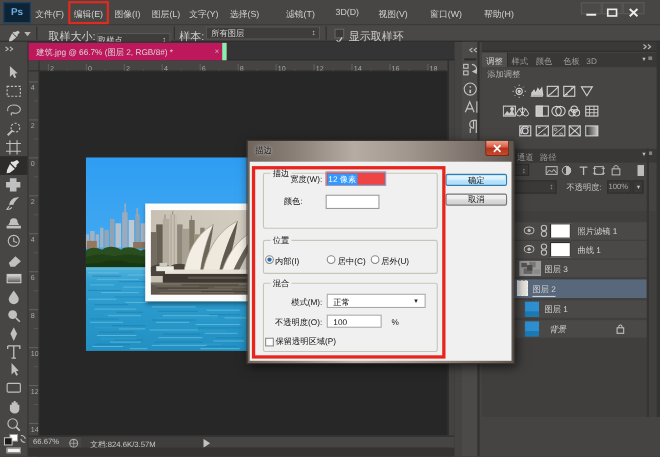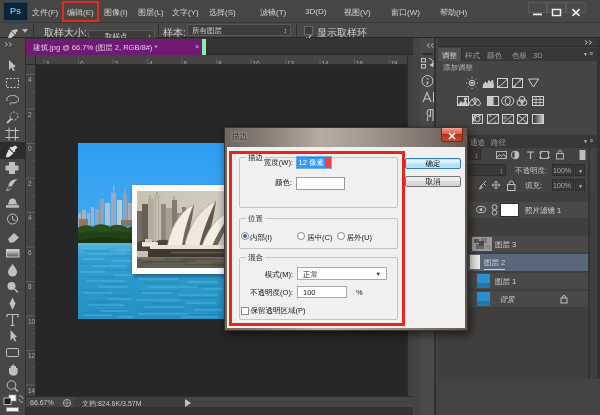--- a/index.html
+++ b/index.html
@@ -13,21 +13,21 @@
 .winbtn{top:2px;width:19px;height:11px;background:#4c4a49;border:1px solid #5c5a58}
 
 #optbar{left:0;top:23px;width:600px;height:15px;background:#4a4846;border-bottom:1px solid #282828}
 .ot{top:3px;font-size:10px;color:#cfcfcf;white-space:nowrap}
 .drop{background:#3f3d3c;border:1px solid #5a5856;color:#d6d6d6;font-size:7.5px}
 
 #toolbar{left:0;top:38px;width:26px;height:377px;background:#474645;border-right:1px solid #303030}
 
 #docarea{left:26px;top:38px;width:387px;height:377px;background:#323131}
 #tabbar{left:0;top:0;width:387px;height:17px;background:#353434;border-bottom:1px solid #2a2a2a}
-#tab{left:0;top:1px;width:180px;height:16px;background:#701a75;color:#d8d8d8;font-size:7.5px;border-right:4px solid #86efac}
+#tab{left:0;top:1px;width:180px;height:16px;background:#be185d;color:#d8d8d8;font-size:7.5px;border-right:4px solid #86efac}
 #rulcorner{left:0;top:17px;width:10px;height:10px;background:#454443;border-right:1px solid #2c2c2c;border-bottom:1px solid #2c2c2c}
 #hruler{left:10px;top:17px;width:371px;height:10px;background:#454443;border-bottom:1px solid #2c2c2c;overflow:hidden}
 #vruler{left:0;top:27px;width:10px;height:358px;background:#454443;border-right:1px solid #2c2c2c;overflow:hidden}
 #canvas{left:10px;top:27px;width:374px;height:331px;background:#272727;overflow:hidden}
 #scroll{left:381px;top:17px;width:6px;height:368px;background:#434241;border-left:1px solid #2c2c2c}
 #photo{left:42px;top:78px;width:296px;height:176px}
 #frame{left:96px;top:120px;width:170px;height:89px;background:#fcfcfa;box-shadow:1px 2px 4px rgba(0,0,0,.4)}
 #gray{left:5px;top:6px;width:160px;height:77px;overflow:hidden}
 
 #stripe{left:420px;top:38px;width:16px;height:377px;background:#4c4a48;border-right:2px solid #333130}
@@ -76,21 +76,21 @@
         </svg></div>
 </div>
 
 <div class="a" id="optbar">
   <div class="a" style="left:7px;top:2px"><svg width="12" height="11">
           <path d="M9.5 1 L11 2.5 L8.7 4.8 L9.3 5.4 L8.2 6.5 L4.5 2.8 L5.6 1.7 L6.2 2.3 Z M4 3.3 L7.7 7 L3.5 10.6 L1.2 10.8 L1.4 8.4 Z" fill="#c8c8c8"></path>
         </svg></div>
   <div class="a" style="left:22px;top:6px;border-left:3.5px solid transparent;border-right:3.5px solid transparent;border-top:4px solid #b5b5b5;width:0"></div>
   <div class="a" style="left:33px;top:1px;width:1px;height:12px;background:#2f2e2d"></div>
   <div class="a ot" style="left:44px">取样大小:</div>
-  <div class="a drop" style="left:88px;top:7px;width:67px;height:12px;line-height:11px;padding-left:16px">取样点<span style="float:right;margin-right:3px;font-size:7px">↕</span></div>
+  <div class="a drop" style="left:88px;top:7px;width:67px;height:12px;line-height:11px;padding-left:0">取样点<span style="float:right;margin-right:3px;font-size:7px">↕</span></div>
   <div class="a" style="left:158px;top:1px;width:1px;height:12px;background:#2f2e2d"></div>
   <div class="a ot" style="left:163px">样本:</div>
   <div class="a drop" style="left:187px;top:1px;width:104px;height:12px;line-height:11px;padding-left:4px">所有图层<span style="float:right;margin-right:3px;font-size:7px">↕</span></div>
   <div class="a" style="left:296px;top:1px;width:1px;height:12px;background:#2f2e2d"></div>
   <div class="a" style="left:304px;top:3px;width:9px;height:9px;background:#3c3a39;border:1px solid #6a6866"><svg width="7" height="7">
           <path d="M1 3.5 L3 5.5 L6 1" stroke="#cfcfcf" stroke-width="1.1" fill="none"></path>
         </svg></div>
   <div class="a ot" style="left:317px">显示取样环</div>
 </div>
 
@@ -512,48 +512,45 @@
   <div class="a" style="left:0;top:125px;width:162px;height:15px;background:#444342">
     <div class="a pctl" style="left:3px;top:1px;width:65px;height:12px">
           <span style="position:absolute;right:2px;top:2px;font-size:7px">↕</span>
         </div>
     <span class="a ptxt" style="left:77px;top:3px;color:#c4c4c4">不透明度:</span>
     <div class="a pctl" style="left:114px;top:1px;width:22px;height:12px;text-align:right;padding:2px 2px 0 0">100%</div>
     <div class="a pctl" style="left:137px;top:1px;width:10px;height:12px">
           <span style="position:absolute;left:2px;top:3px;font-size:5px;color:#c0c0c0">▼</span>
         </div>
   </div>
-  <div class="a" style="left:0;top:140px;width:162px;height:16px;background:#444342;border-bottom:1px solid #363535">
-    <svg class="a" style="left:40px;top:2px" width="45" height="11">
-      <g stroke="#c0c0c0" fill="none" stroke-width="1">
-        <path d="M8 1 L3 6 M5.5 3.5 l2 2 M3 6 l-1.5 3 l3 -1.5 Z"></path>
-        <path d="M18 1 v8 M14 5 h8 M18 1 l-1.5 2 M18 1 l1.5 2 M14 5 l2 -1.5 M14 5 l2 1.5 M22 5 l-2 -1.5 M22 5 l-2 1.5 M18 9 l-1.5 -2 M18 9 l1.5 -2" stroke-width="0.8"></path>
-        <rect x="29.5" y="4.5" width="7.5" height="6"></rect>
-            <path d="M31 4.5 v-1.2 a2.2 2.2 0 0 1 4.5 0 v1.2"></path>
-      </g>
-    </svg>
-    <span class="a ptxt" style="left:87px;top:3px;color:#c4c4c4">填充:</span>
-    <div class="a pctl" style="left:114px;top:1px;width:22px;height:12px;text-align:right;padding:2px 2px 0 0">100%</div>
-    <div class="a pctl" style="left:137px;top:1px;width:10px;height:12px">
-          <span style="position:absolute;left:2px;top:3px;font-size:5px;color:#c0c0c0">▼</span>
-        </div>
-  </div>
 
   <div class="a" style="left:0;top:154px;width:162px;height:204px;background:#403f3e">
     <div class="a lrow" style="top:10px">
       <svg class="a" style="left:38px;top:3px" width="10" height="9">
             <ellipse cx="5" cy="4.5" rx="4.5" ry="3.2" fill="none" stroke="#bdbdbd"></ellipse>
             <circle cx="5" cy="4.5" r="1.5" fill="#bdbdbd"></circle>
           </svg>
       <svg class="a" style="left:53px;top:2px" width="7" height="12">
             <circle cx="3.5" cy="3.2" r="2.4" fill="none" stroke="#bdbdbd"></circle>
             <circle cx="3.5" cy="8.6" r="2.4" fill="none" stroke="#bdbdbd"></circle>
           </svg>
       <div class="a" style="left:62px;top:1px;width:19px;height:14px;background:#fff;border:1px solid #2c2c2c"></div>
       <span class="a wtxt" style="left:87px;top:4px">照片滤镜 1</span>
+    </div>
+    <div class="a lrow" style="top:27px">
+      <svg class="a" style="left:38px;top:3px" width="10" height="9">
+            <ellipse cx="5" cy="4.5" rx="4.5" ry="3.2" fill="none" stroke="#bdbdbd"></ellipse>
+            <circle cx="5" cy="4.5" r="1.5" fill="#bdbdbd"></circle>
+          </svg>
+      <svg class="a" style="left:53px;top:2px" width="7" height="12">
+            <circle cx="3.5" cy="3.2" r="2.4" fill="none" stroke="#bdbdbd"></circle>
+            <circle cx="3.5" cy="8.6" r="2.4" fill="none" stroke="#bdbdbd"></circle>
+          </svg>
+      <div class="a" style="left:62px;top:1px;width:19px;height:14px;background:#fff;border:1px solid #2c2c2c"></div>
+      <span class="a wtxt" style="left:87px;top:4px">曲线 1</span>
     </div>
     <div class="a lrow" style="top:44px">
       <svg class="a" style="left:34px;top:1px" width="20" height="14">
             <rect width="20" height="14" fill="#9a9a9a"></rect>
             <rect x="2" y="2" width="5" height="4" fill="#555"></rect>
             <rect x="9" y="1" width="6" height="5" fill="#777"></rect>
             <rect x="4" y="7" width="8" height="5" fill="#666"></rect>
             <rect x="13" y="8" width="6" height="4" fill="#8a8a8a"></rect>
             <rect x="7" y="4" width="5" height="5" fill="#4a4a4a"></rect>
           </svg>
@@ -621,24 +618,24 @@
 <div class="a" id="dialog">
   <div class="a" style="left:7px;top:4px;font-size:7.5px;color:#1c1c1c;text-shadow:0 0 3px rgba(255,255,255,.9)">描边</div>
   <div class="a" id="dclose" style="left:216px;top:0px;width:22px;height:14px;background:linear-gradient(#efa28c 0%,#d95b42 45%,#b5311c 50%,#c94a2e 100%);border:1px solid #7e2815;border-top:none;border-radius:0 0 3px 3px"><svg width="20" height="12">
           <path d="M7 3 L13 9 M13 3 L7 9" stroke="#fff" stroke-width="1.6"></path>
         </svg></div>
   <div class="a" id="dbody">
 
     <div class="a grp" style="left:12px;top:10px;width:159px;height:51px"></div>
     <div class="a glab" style="left:19px;top:6px">描边</div>
     <div class="a dt" style="left:32px;top:10.5px;width:34px;text-align:right">宽度(W):</div>
-    <div class="a" style="left:68.5px;top:9px;width:36px;height:13px;background:#ef4444;border:1px solid #74aede">
+    <div class="a" style="left:68.5px;top:9px;width:55px;height:13px;background:#ef4444;border:1px solid #74aede">
           <span style="position:absolute;left:1px;top:1px;background:#3399ff;color:#fff;font-size:7.5px;padding:0 1px">12 像素</span>
         </div>
-    <div class="a dt" style="left:31px;top:31px;width:34px;text-align:right">颜色:</div>
+    <div class="a dt" style="left:31px;top:31px;width:34px;text-align:left">颜色:</div>
     <div class="a" style="left:68.5px;top:29.5px;width:49px;height:13.5px;background:#fff;border:1px solid #9a9a9a"></div>
 
     <div class="a grp" style="left:12px;top:71px;width:159px;height:31px"></div>
     <div class="a glab" style="left:19px;top:67px">位置</div>
     <div class="a rad" style="left:13.5px;top:85px"></div>
     <div class="a" style="left:15.5px;top:87px;width:4px;height:4px;border-radius:50%;background:#2f6fa8"></div>
     <div class="a dt" style="left:23px;top:85.5px">内部(I)</div>
     <div class="a rad" style="left:70px;top:85px"></div>
     <div class="a dt" style="left:80px;top:85.5px">居中(C)</div>
     <div class="a rad" style="left:109.5px;top:85px"></div>

